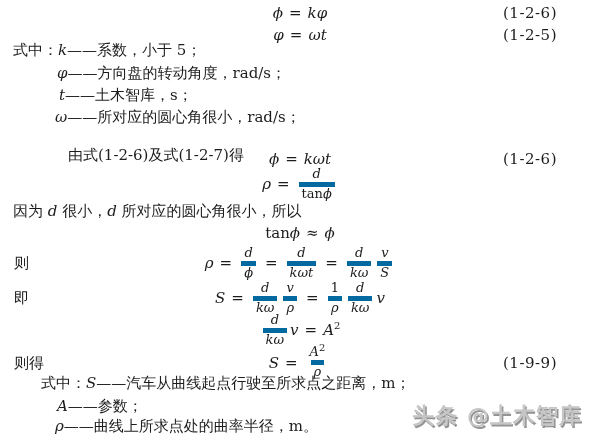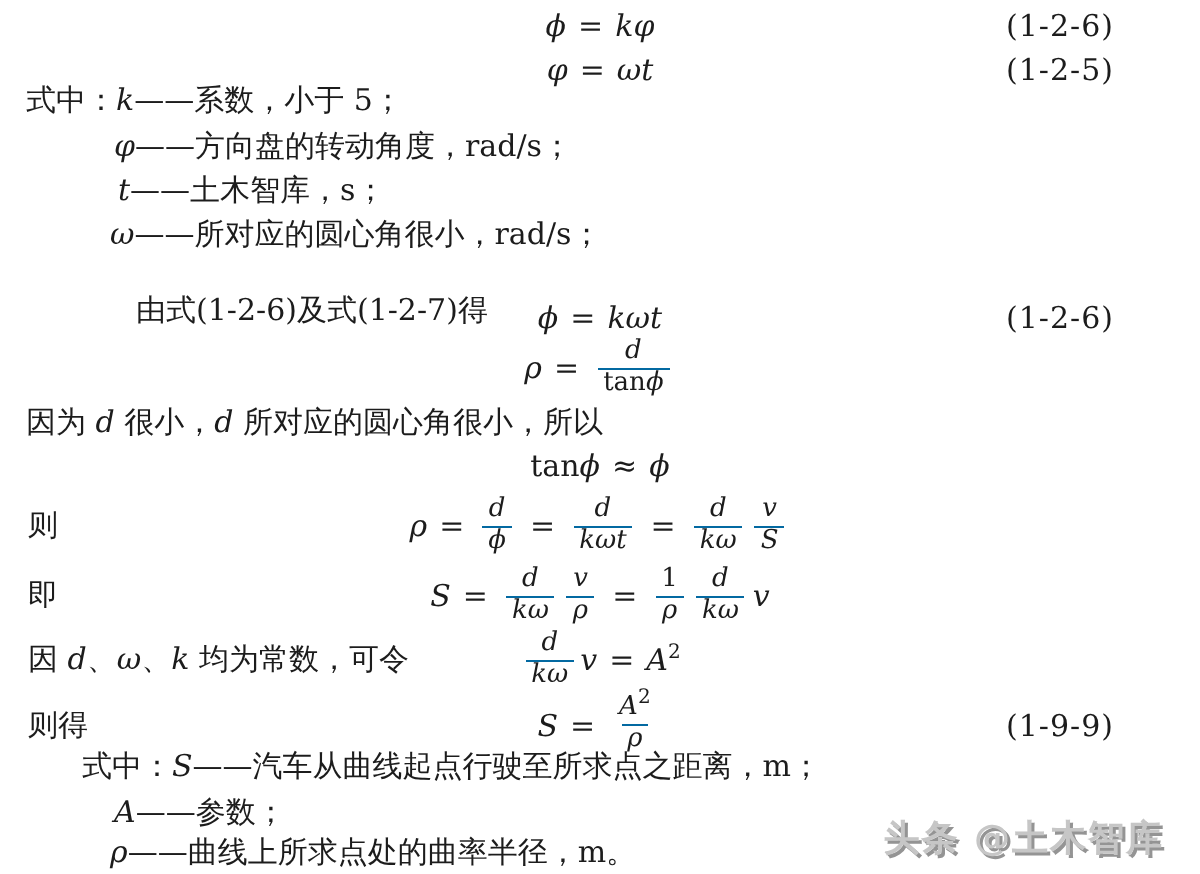--- a/index.html
+++ b/index.html
@@ -16,27 +16,27 @@
   .eqrow{display:flex;align-items:center;justify-content:center;}
   .textline{position:absolute;white-space:nowrap;}
   .sidelabel{position:absolute;left:14px;top:50%;transform:translateY(-50%);white-space:nowrap;}
   .eqnum{position:absolute;right:43px;top:50%;transform:translateY(-50%);font-size:15px;letter-spacing:0.5px;text-align:right;}
   .v{font-style:italic;}
   .fn{font-style:normal;}
   .rel{margin:0 6px;}
   .eq{display:inline-flex;align-items:center;white-space:nowrap;}
   .frac{display:inline-flex;flex-direction:column;align-items:center;vertical-align:middle;margin:0 3px;line-height:1.15;}
   .frac .num,.frac .den{display:block;padding:0 3px;font-size:13px;text-align:center;}
-  .frac .den{border-top:1px solid #0369a1;}
+  .frac .den{border-top:5px solid #0369a1;}
   sup{font-size:10px;line-height:0;}
   .tail{margin-left:1px;}
   .watermark{
     position:absolute;right:18px;bottom:6px;
     font-family:"DejaVu Sans","Liberation Sans",sans-serif;
-    font-weight:bold;font-size:18px;
+    font-weight:bold;font-size:22px;
     color:#c6c6c6;
     text-shadow:1.5px 1.5px 0 #949494;
     letter-spacing:1px;
     margin-top:44px;
   }
 </style>
 </head>
 <body>
 
 <div class="row eqrow" style="top:2px;height:22px;">
@@ -153,23 +153,20 @@
     </span>
     <span class="frac">
       <span class="num v">d</span>
       <span class="den v">kω</span>
     </span>
     <span class="v tail">v</span>
   </span>
 </div>
 
 <div class="row eqrow" style="top:313px;height:34px;">
-  <span class="sidelabel">
-    <span>因 </span><span class="v">d</span><span>、</span><span class="v">ω</span><span>、</span><span class="v">k</span><span> 均为常数，可令</span>
-  </span>
   <span class="eq">
     <span class="frac">
       <span class="num v">d</span>
       <span class="den v">kω</span>
     </span>
     <span class="v">v</span>
     <span class="rel">=</span>
     <span><span class="v">A</span><sup>2</sup></span>
   </span>
 </div>

